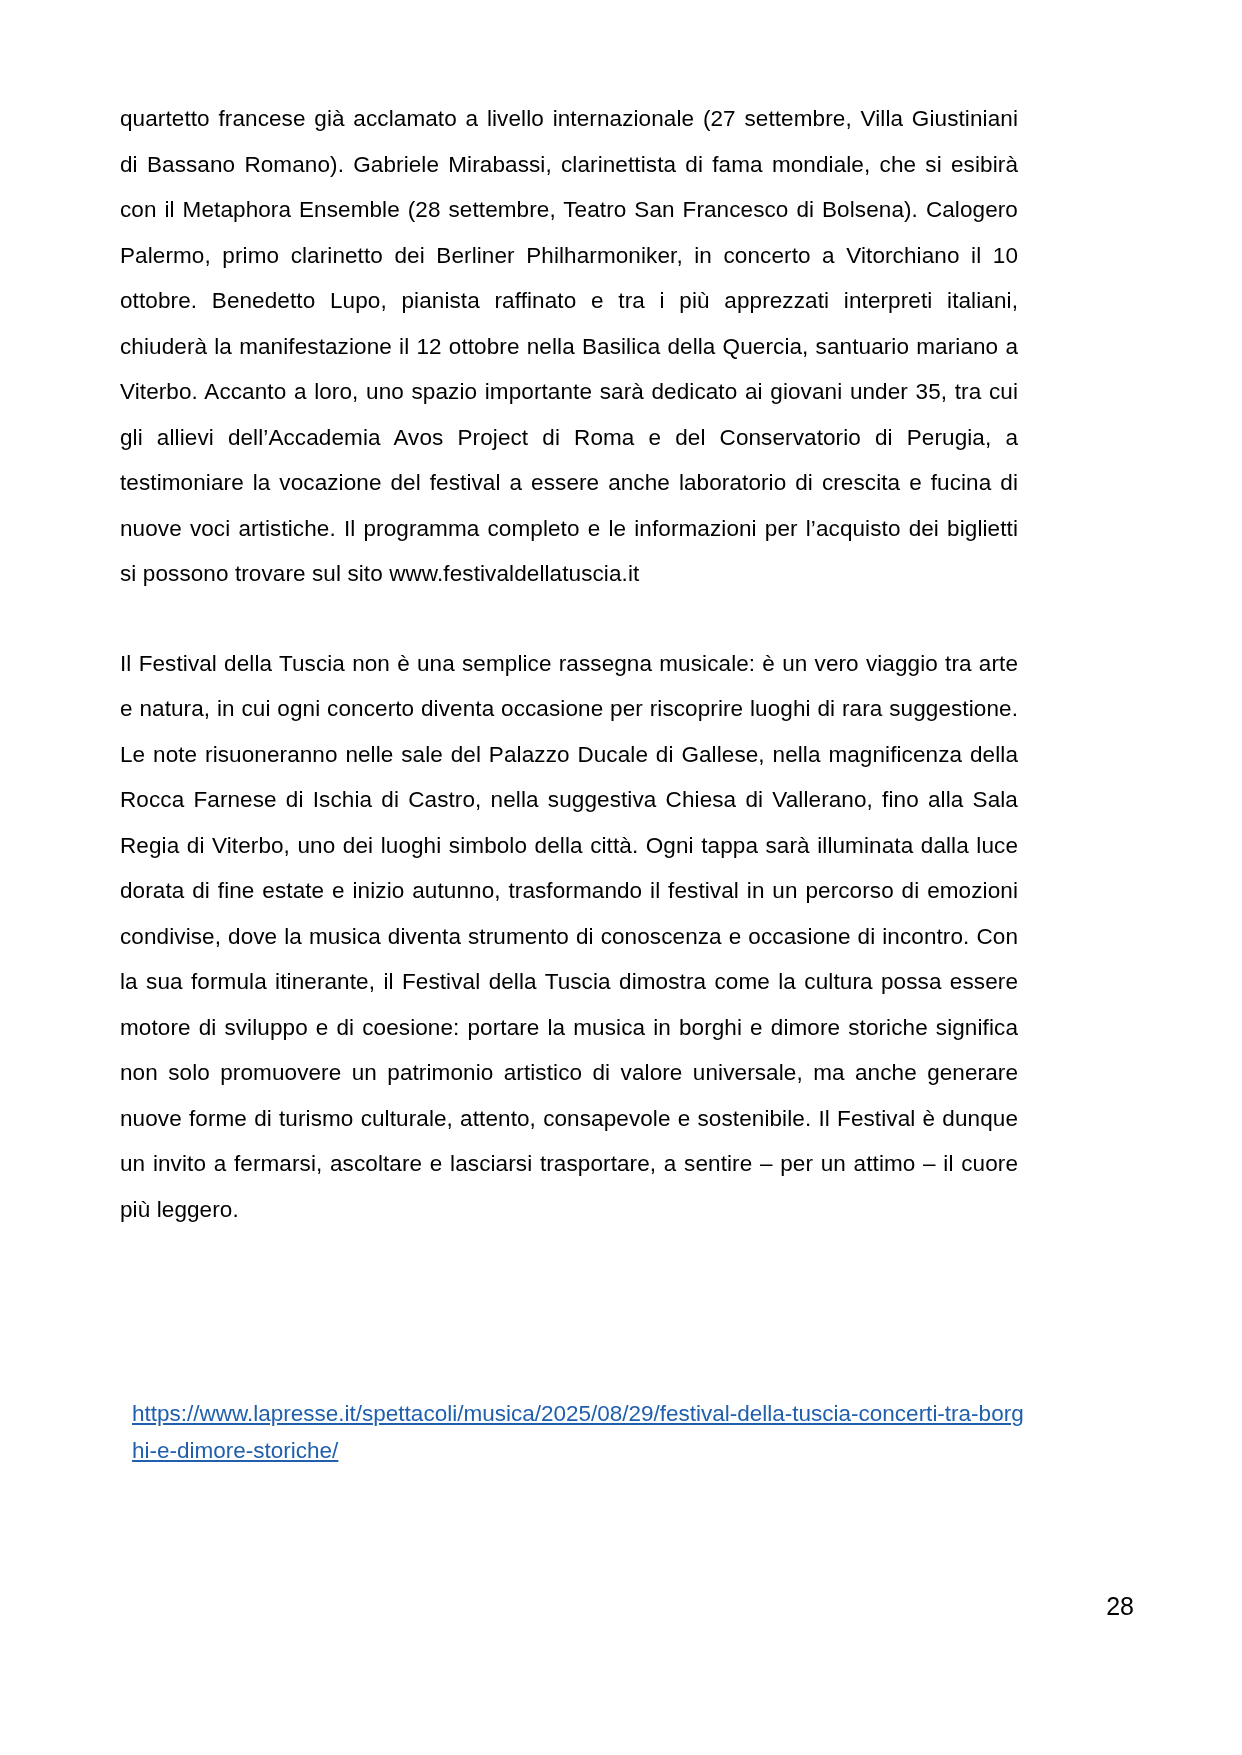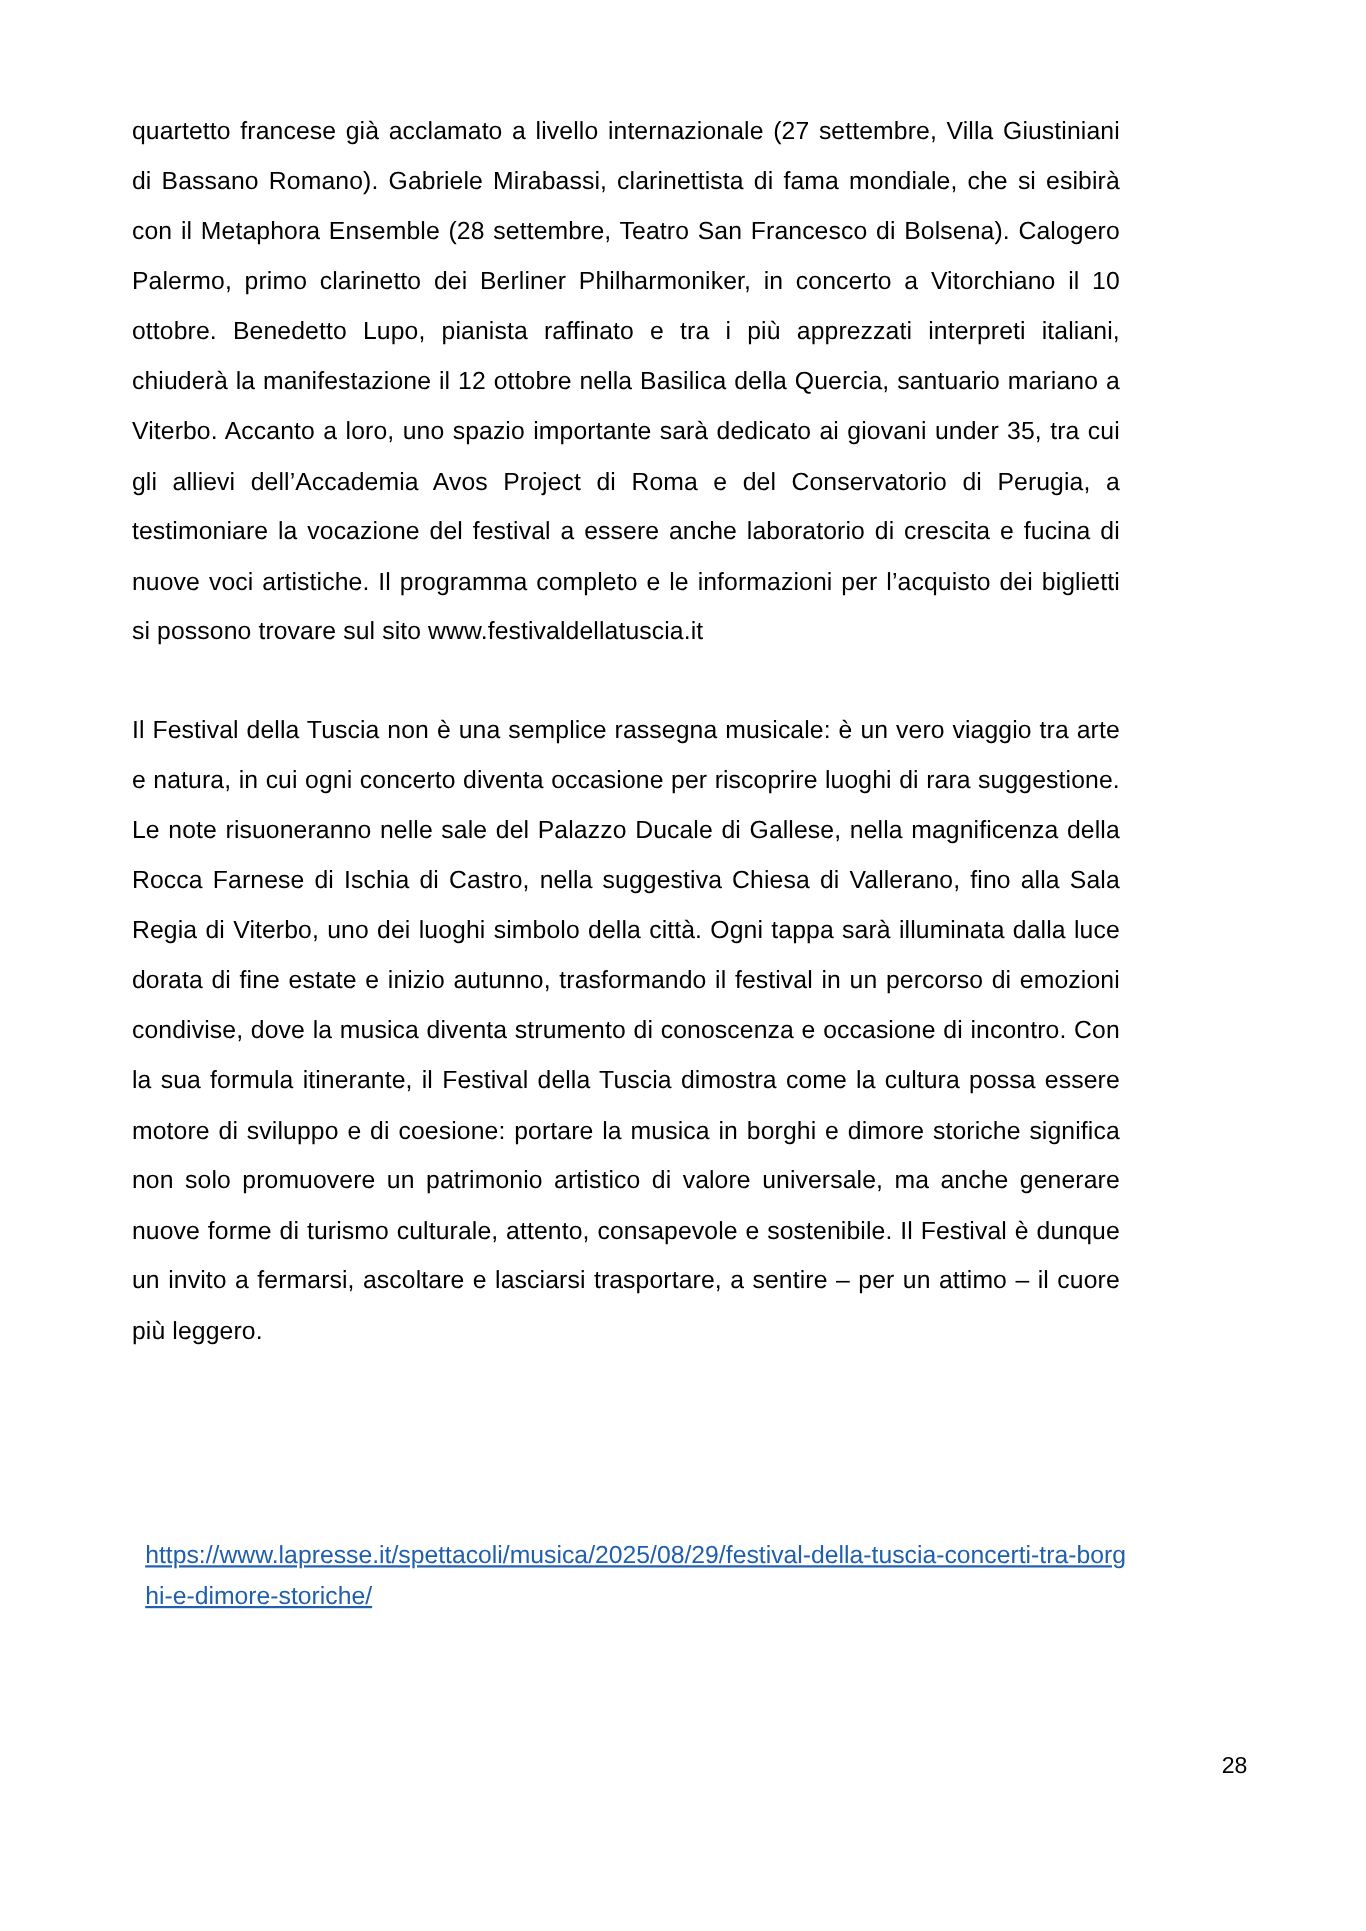--- a/index.html
+++ b/index.html
@@ -60,21 +60,21 @@
     line-height: 37px;
     color: #1f5fad;
     text-decoration: underline;
     word-break: break-all;
     display: inline;
   }
   .page-number {
     position: absolute;
     right: 108px;
     top: 1592px;
-    font-size: 21px;
+    font-size: 25px;
     line-height: 28px;
     color: #000000;
     text-align: right;
   }
   
   p.body-text::after {
     content: "";
     display: inline-block;
     width: 100%;
   }

